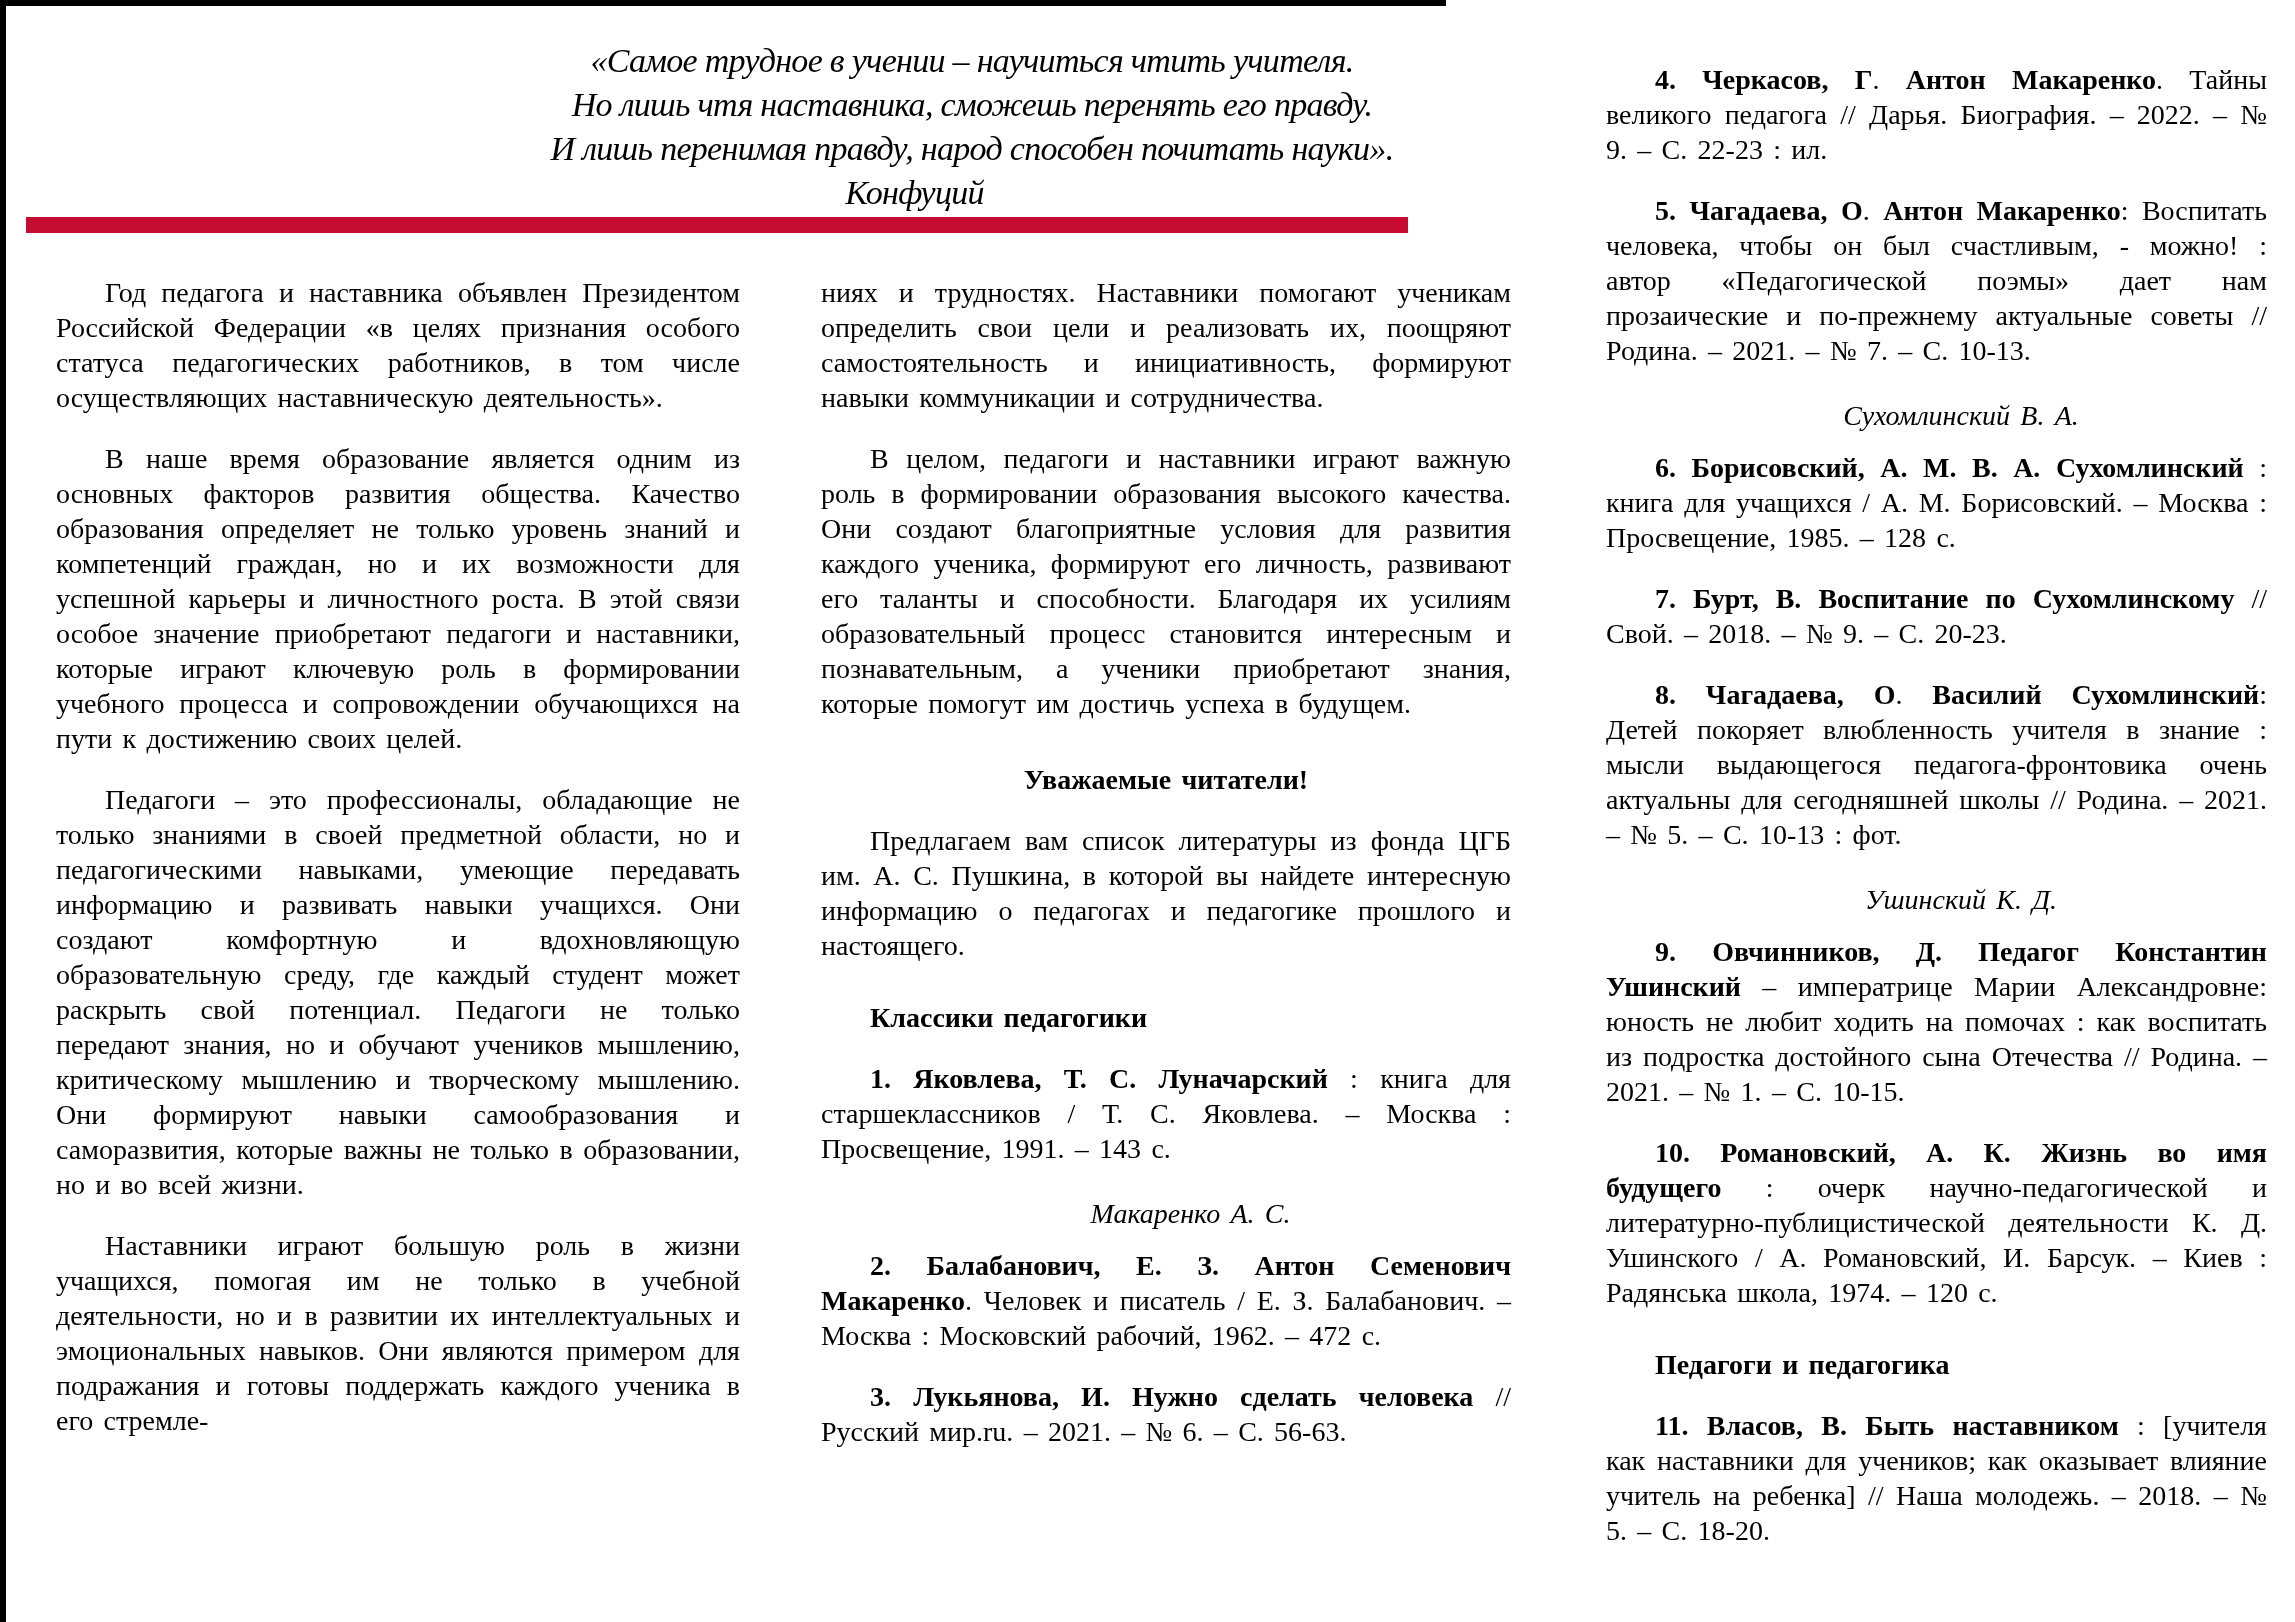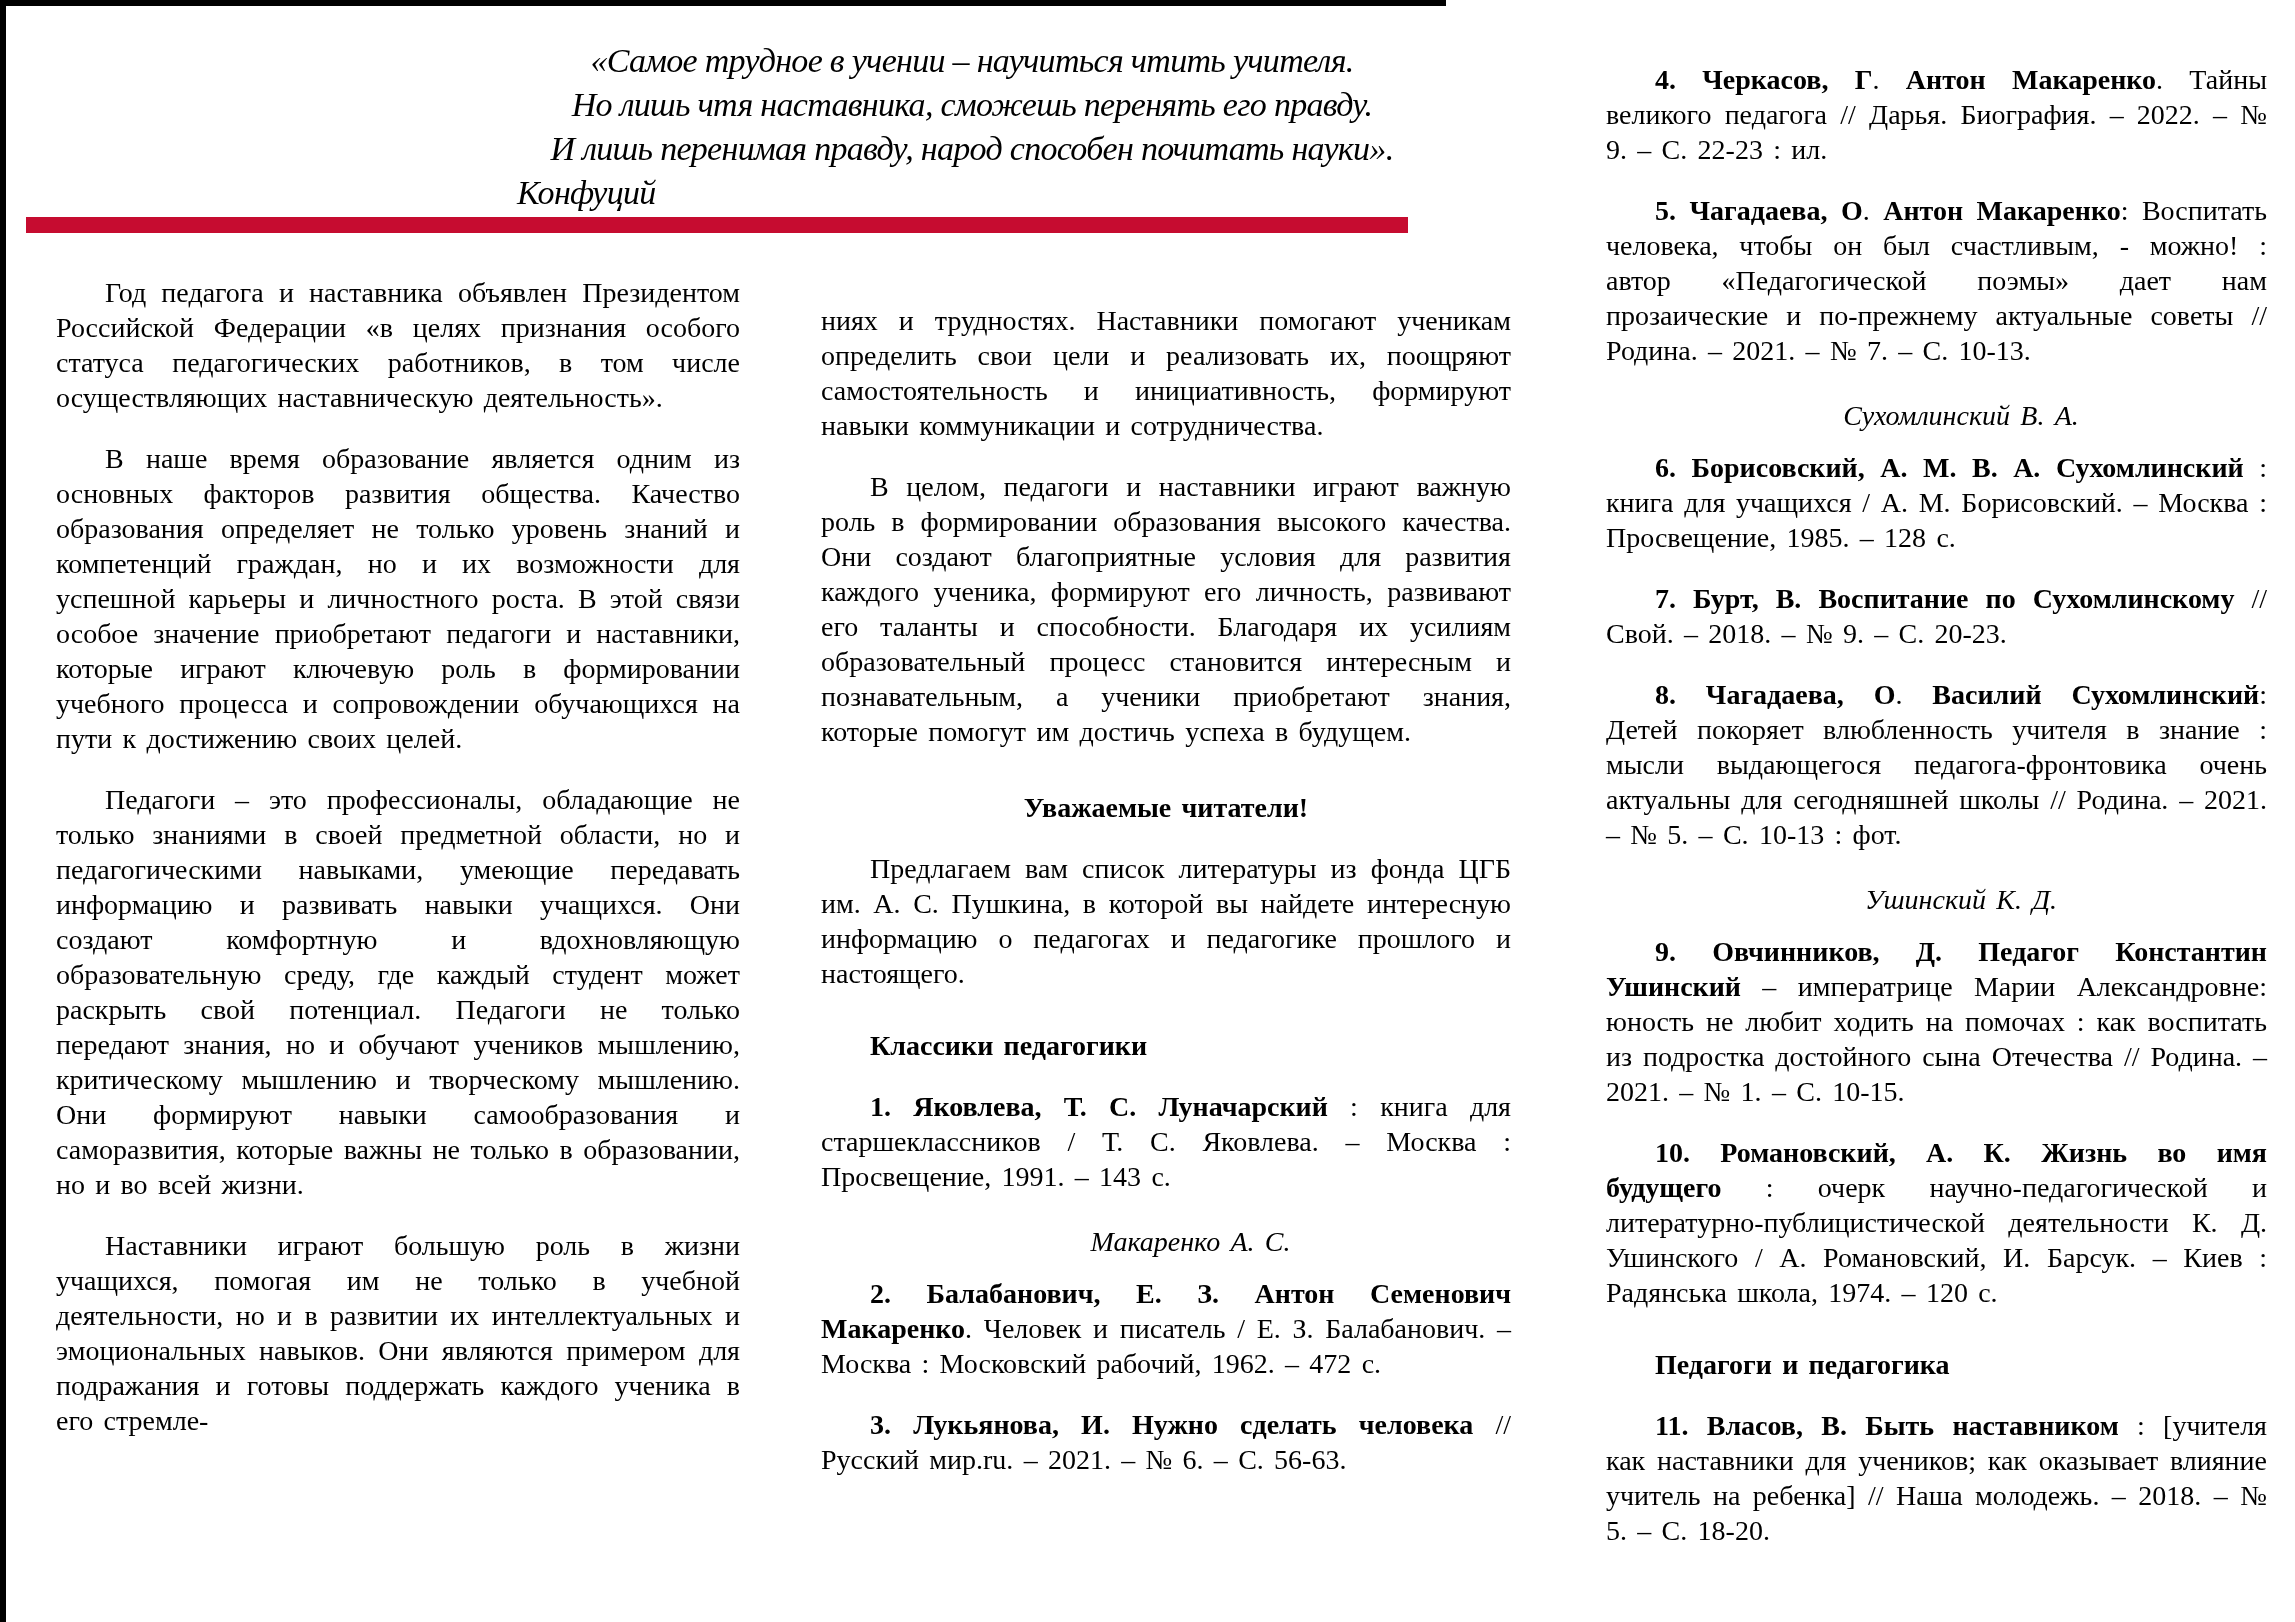--- a/index.html
+++ b/index.html
@@ -9,35 +9,35 @@
     color:#000;overflow:hidden;
   }
   .scan-edge-left{position:absolute;left:0;top:0;width:5.9px;height:1623px;background:#000;}
   .scan-edge-top{position:absolute;left:0;top:0;width:1446px;height:5.9px;background:#000;}
 
   .epigraph{
     position:absolute;left:517px;top:39px;width:910px;
     font-style:italic;font-size:34px;line-height:44px;text-align:center;
     letter-spacing:-0.7px;
   }
-  .ep-attribution{text-align:left;padding-right:115px;}
+  .ep-attribution{text-align:center;padding-right:115px;}
 
   .accent-bar{position:absolute;left:26px;top:217px;width:1382px;height:16.4px;}
 
   .col{
     position:absolute;font-size:28px;line-height:35px;word-spacing:3.3px;
     text-align:justify;hyphens:auto;-webkit-hyphens:auto;
   }
   .col1{left:56px;top:275px;width:684px;}
   .col2{left:821px;top:275px;width:690px;}
   .col3{left:1606px;top:62px;width:661px;}
 
   .block{text-indent:49px;text-align:justify;}
   .block + .block{margin-top:26px;}
-  .para-cont{text-indent:0;margin-top:28px;}
+  .para-cont{text-indent:0;}
   .head-center{text-align:center;text-indent:0;font-weight:bold;}
   .block + .head-center{margin-top:41px;text-align:center;}
   .head-left{font-weight:bold;text-align:left;}
   .block + .head-left{margin-top:37px;}
   .author{font-style:italic;text-align:center;}
   .block + .author{margin-top:30px;}
   .author + .entry{margin-top:17px;}
   .b{font-weight:bold;}
 </style>
 </head>

